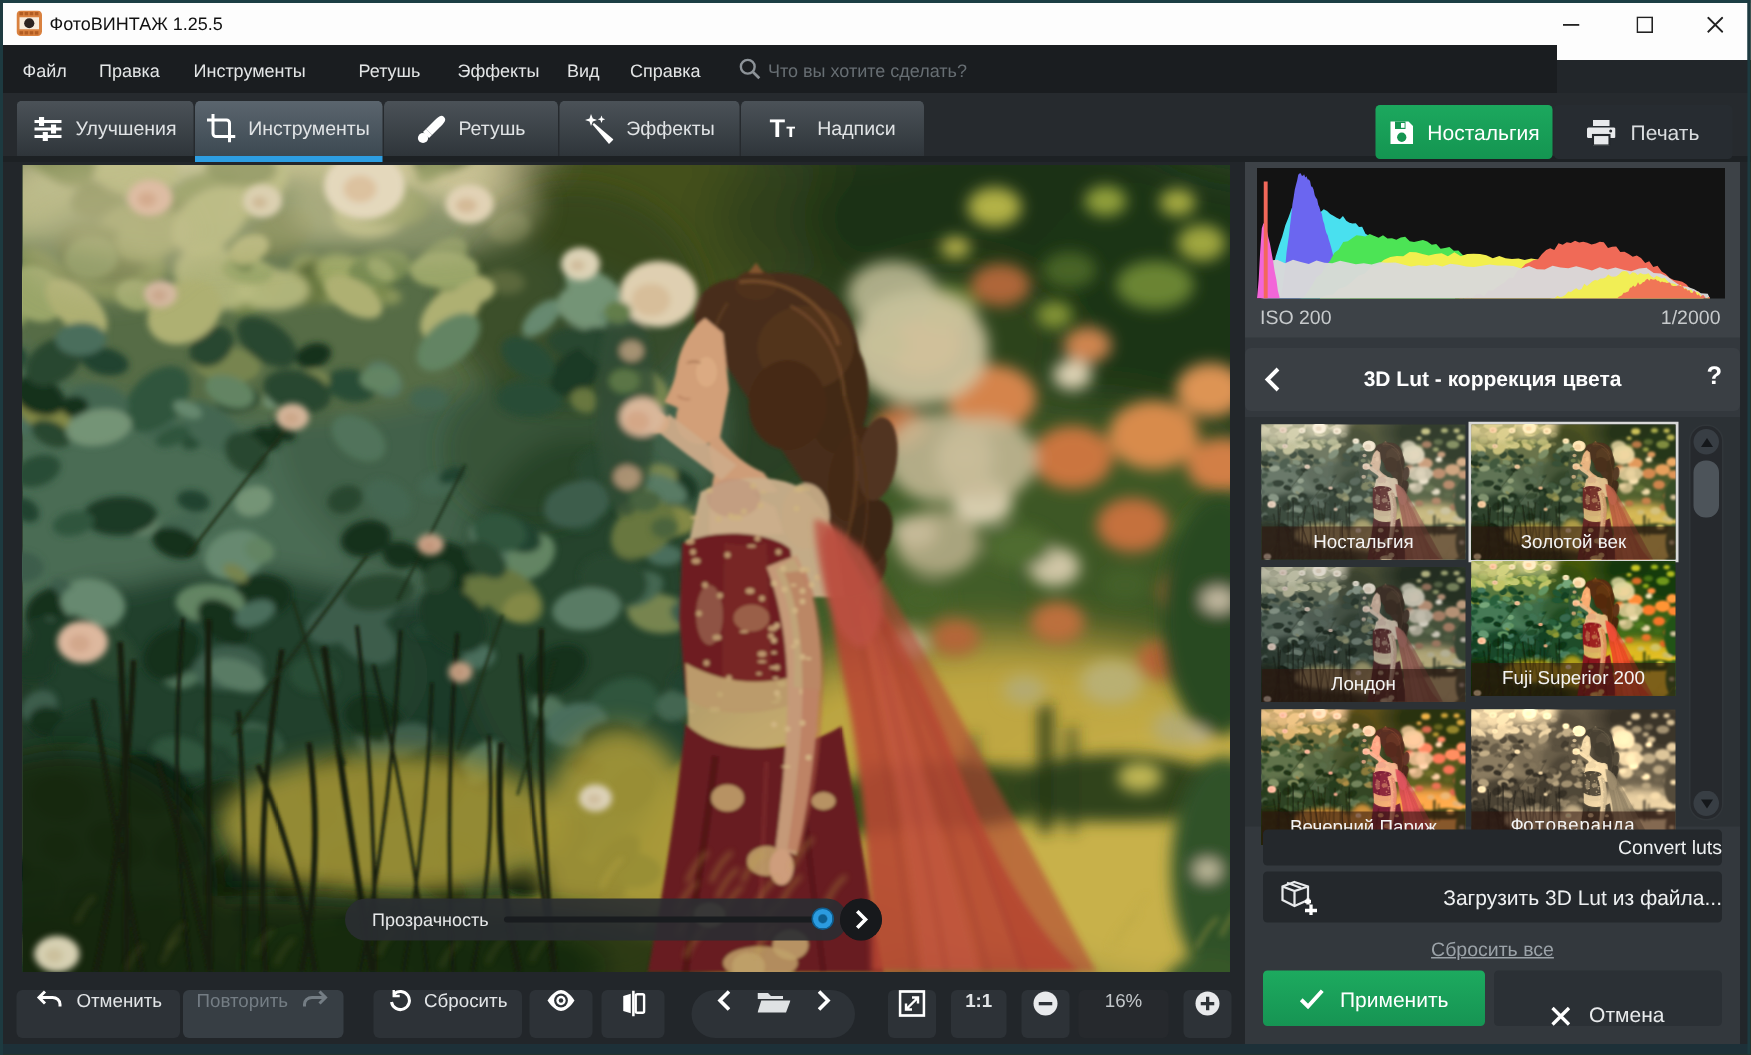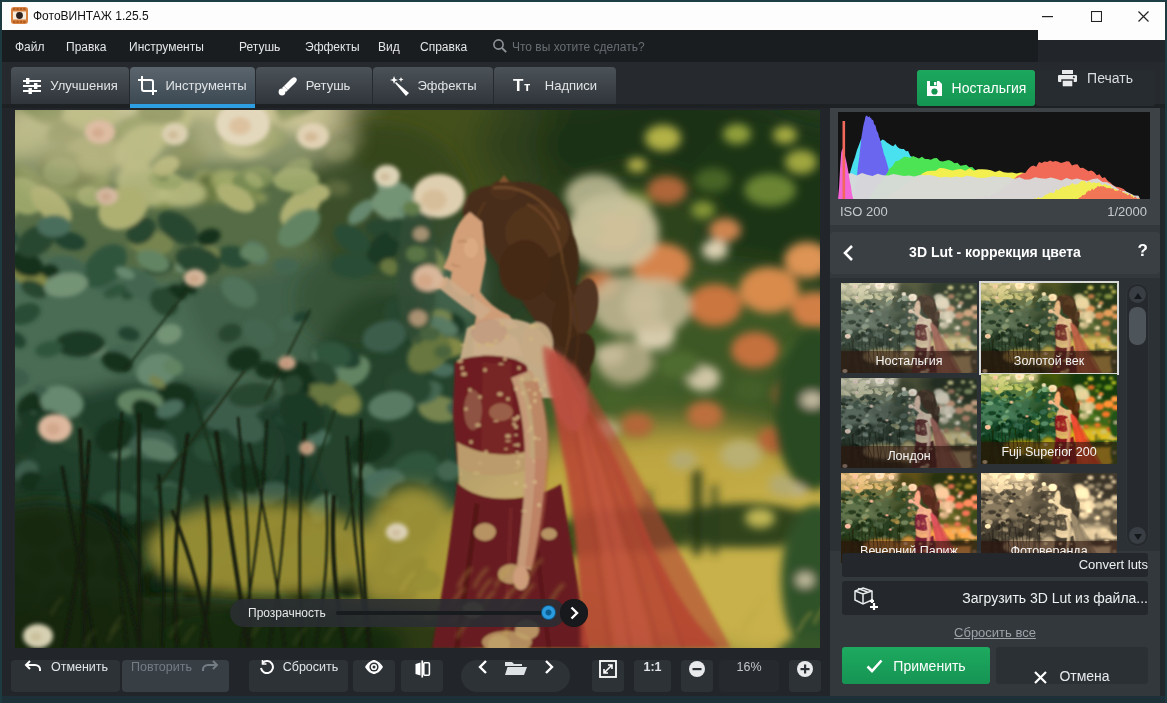--- a/index.html
+++ b/index.html
@@ -14,21 +14,21 @@
 #searchtxt{position:absolute;top:10px;left:512px;font-size:12px;color:#676e73}
 
 #tabbar{position:absolute;left:0;top:62px;width:1167px;height:46px;background:#262a2e}
 #tabbar:after{content:"";position:absolute;left:0;top:42px;width:1167px;height:4px;background:#1d2124}
 .tab{position:absolute;top:5px;height:37px;border-radius:4px 4px 0 0;background:linear-gradient(#4b5258,#2f353a);color:#e0e3e5;font-size:13px;display:flex;align-items:center;justify-content:center;gap:8px;z-index:1}
 .tab.active{background:linear-gradient(#5b656e,#3c4952)}
 .tab.active:after{content:"";position:absolute;left:0;top:37px;width:100%;height:4px;background:#2d9ee2}
 .tab svg{flex:none}
 
 #savebtn{position:absolute;left:917px;top:70px;width:118px;height:36px;background:linear-gradient(#1ca85e,#149551);border-radius:3px;color:#fff;font-size:14px;display:flex;align-items:center;justify-content:center;gap:9px;z-index:2}
-#printbtn{position:absolute;left:1036px;top:70px;width:119px;height:36px;background:#272c31;border-radius:3px;color:#dadddf;font-size:14px;display:flex;align-items:flex-start;justify-content:center;gap:10px;z-index:2}
+#printbtn{position:absolute;left:1036px;top:70px;width:119px;height:36px;background:#272c31;border-radius:3px;color:#dadddf;font-size:14px;display:flex;align-items:center;justify-content:center;gap:10px;z-index:2}
 
 #photo{position:absolute;left:15px;top:110px;width:805px;height:538px;background:#3a512f;overflow:hidden}
 
 #ovl{position:absolute;left:215px;top:489px;width:335px;height:28px;background:rgba(42,46,50,.9);border-radius:14px}
 #ovl .lbl{position:absolute;left:18px;top:7px;font-size:12px;color:#e6e8e9}
 #ovl .track{position:absolute;left:106px;top:12px;width:218px;height:4px;background:#191c1f;border-radius:2px}
 #ovl .knob{position:absolute;left:311px;top:6px;width:15px;height:15px;border-radius:50%;background:radial-gradient(circle at 50% 50%,#0d5f91 0 2.5px,#2b9be0 3.5px);border:1px solid #0e5d8e}
 #ovlbtn{position:absolute;left:545px;top:489px;width:28px;height:28px;border-radius:50%;background:#17191c;color:#fff}
 
 #rpanel{position:absolute;left:830px;top:108px;width:330px;height:588px;background:#33383d}
@@ -897,21 +897,21 @@
           <use href="#pArt"></use>
         </svg>
         <div class="tlabel">Fuji Superior 200</div>
       </div>
       <div class="thumb" style="left:11px;top:195px;">
         <svg width="136" height="90" viewBox="0 0 805 538" preserveAspectRatio="none" style="filter:sepia(.3) saturate(1.45) hue-rotate(-18deg) brightness(1.04)">
           <use href="#pArt"></use>
         </svg>
         <div class="tlabel">Вечерний Париж</div>
       </div>
-      <div class="thumb" style="left:151px;top:195px;">
+      <div class="thumb" style="left:151px;top:195px;font-family:Liberation Mono, monospace;">
         <svg width="136" height="90" viewBox="0 0 805 538" preserveAspectRatio="none" style="filter:sepia(1) brightness(1.08) contrast(1.0)">
           <use href="#pArt"></use>
         </svg>
         <div class="tlabel">Фотоверанда</div>
       </div>
   <div id="sbar">
     <div class="up" style="top:2px"><svg width="10" height="8" viewBox="0 0 10 8" style="margin-top:2px">
             <path d="M5 1 L9 7 L1 7 z" fill="#15181b"></path>
           </svg></div>
     <div class="th"></div>

